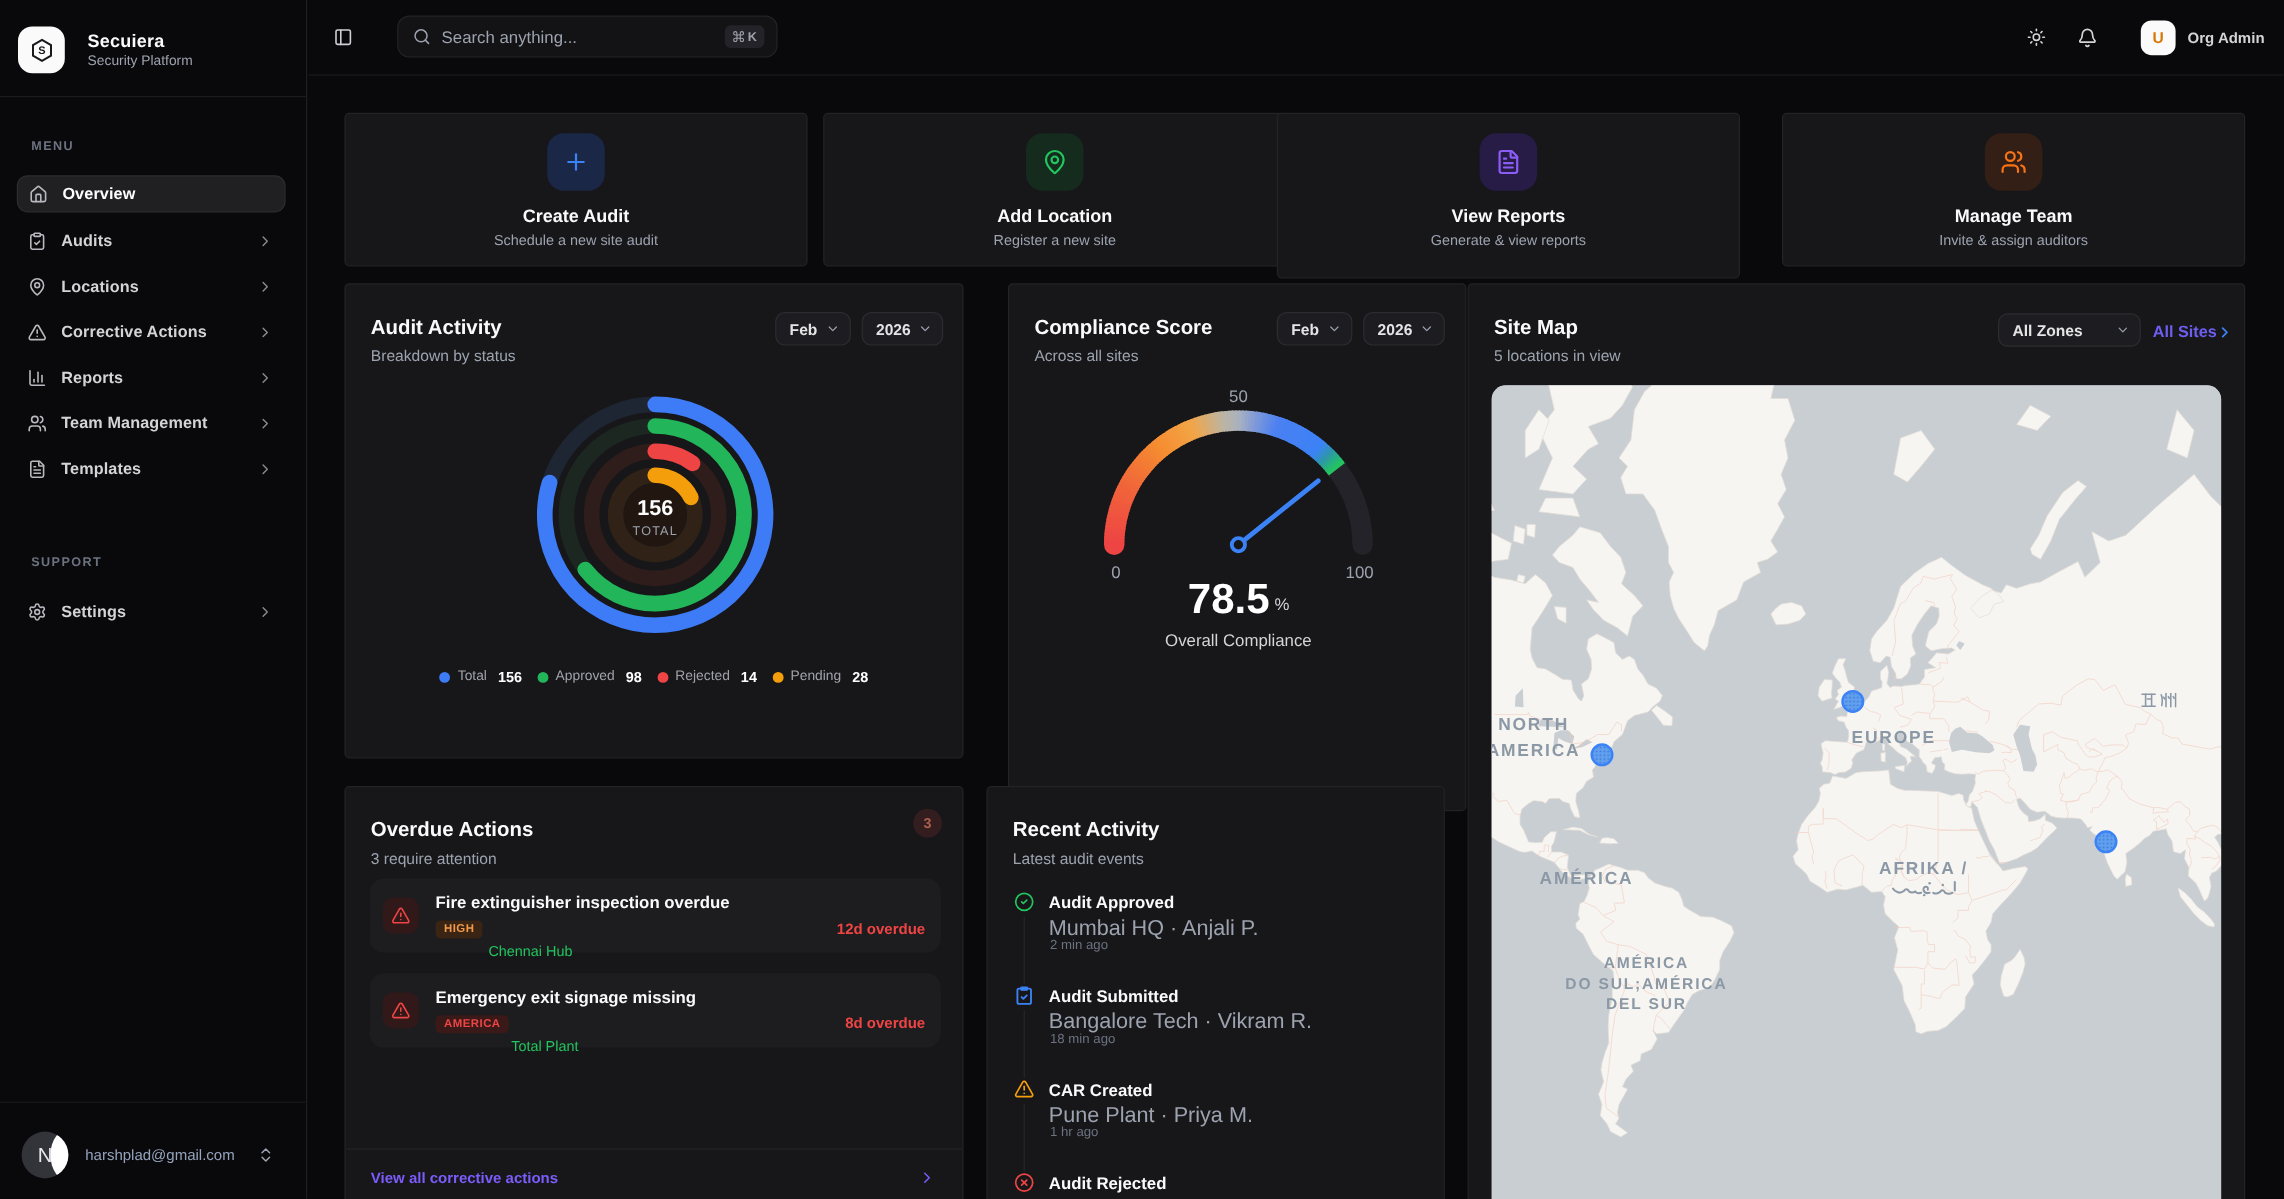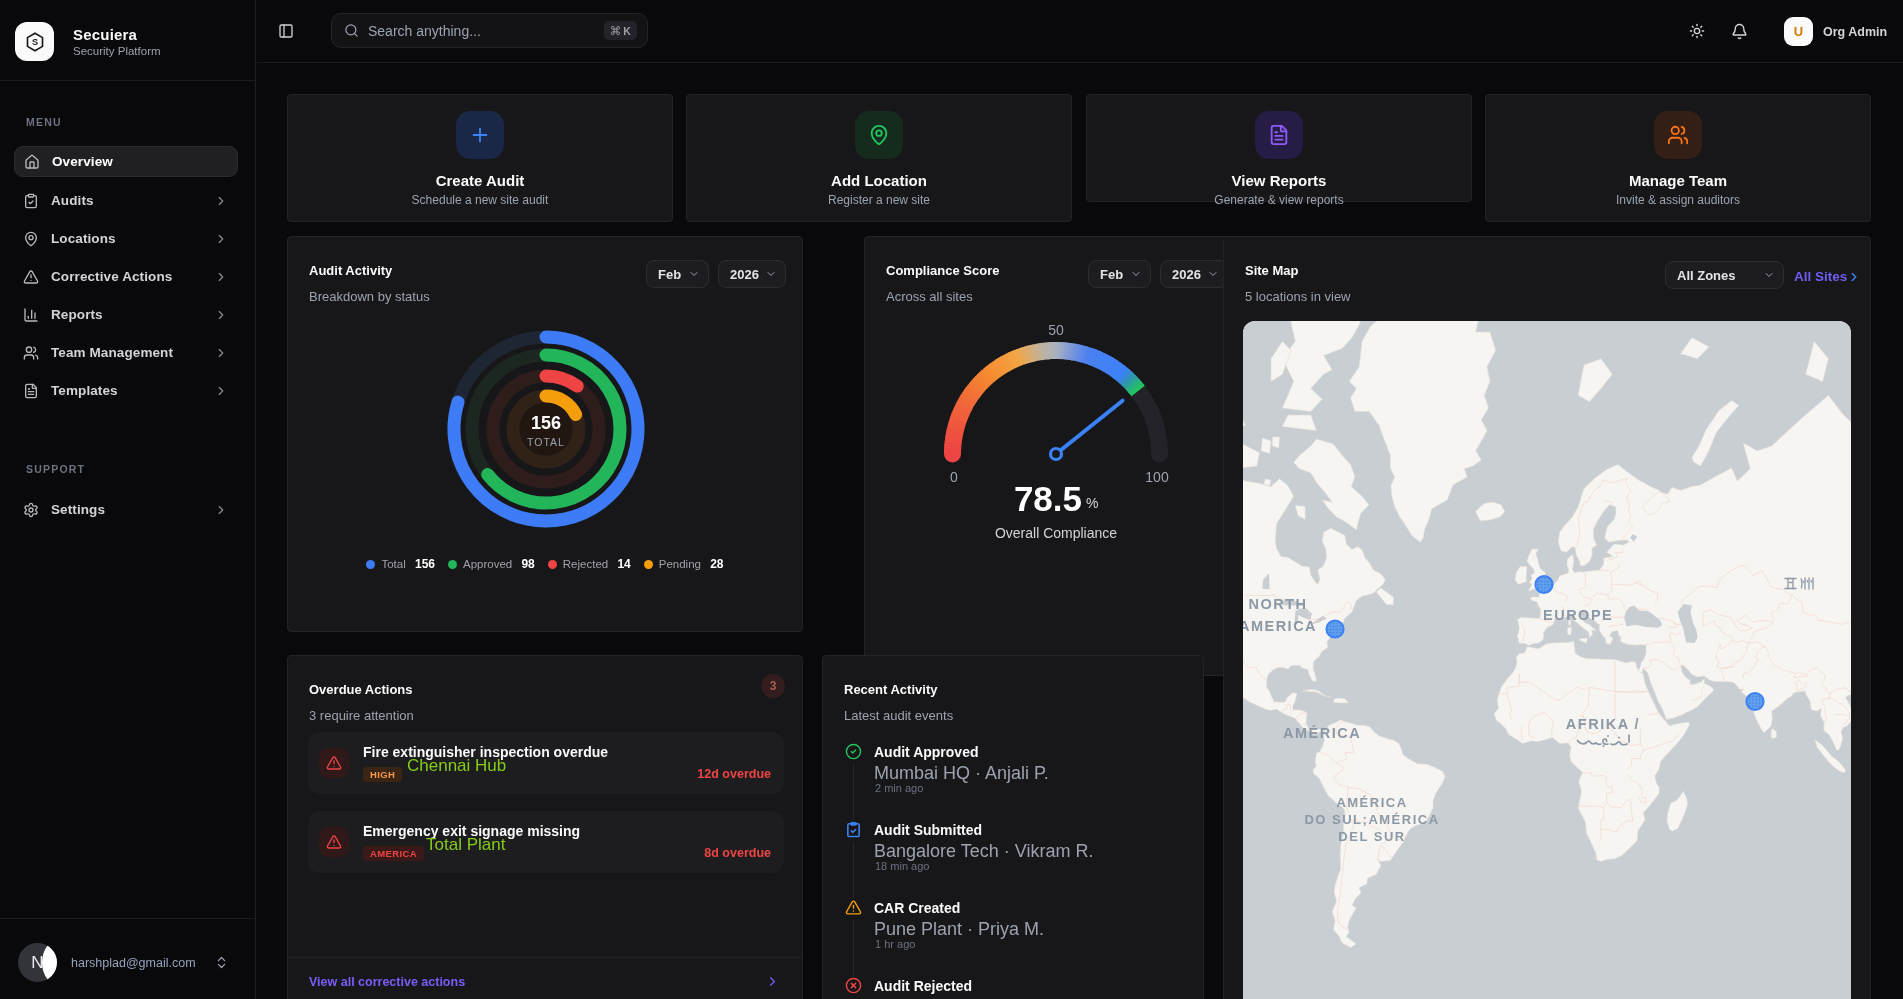--- a/index.html
+++ b/index.html
@@ -32,37 +32,37 @@
 #kbd span{font-size:10.5px;font-weight:bold}
 #sunico{position:absolute;left:1689px;top:23px;width:16px;height:16px;color:#d4d4d8}
 #bellico{position:absolute;left:1731px;top:23px;width:17px;height:17px;color:#d4d4d8}
 #hav{position:absolute;left:1784px;top:17px;width:29px;height:29px;background:#fafafa;border-radius:9px;display:flex;align-items:center;justify-content:center;font-size:13px;font-weight:bold;color:#d97706}
 #horg{position:absolute;left:1823px;top:25px;font-size:12.5px;color:#d4d4d8;font-weight:bold}
 
 .card{position:absolute;background:#17171a;border:1px solid #232327;border-radius:4px}
 .qtitle{position:absolute;width:100%;text-align:center;top:77px;font-size:15px;font-weight:bold}
 .qsub{position:absolute;width:100%;text-align:center;top:98px;font-size:12px;color:#9ca3af}
 .qico{position:absolute;left:50%;top:16px;margin-left:-24px;width:48px;height:48px;border-radius:14px;display:flex;align-items:center;justify-content:center}
-.ctitle{position:absolute;left:21px;top:26px;font-size:13px;font-weight:bold}
+.ctitle{position:absolute;left:21px;top:26px;font-size:17px;font-weight:bold}
 .csub{position:absolute;left:21px;top:52px;font-size:13px;color:#9ca3af}
 .sel{position:absolute;height:28px;background:#1d1d21;border:1px solid #2c2c31;border-radius:8px;display:flex;align-items:center;justify-content:space-between;padding:0 8px 0 11px;font-size:13px;font-weight:bold;color:#e4e4e7}
 .sel svg{width:12px;height:12px;color:#9ca3af}
 .legend{position:absolute;top:320px;width:100%;display:flex;justify-content:center;gap:13px;align-items:center}
 .litem{display:flex;align-items:center;gap:6px;font-size:11.5px;color:#a1a1aa}
 .litem i{width:9px;height:9px;border-radius:50%;display:block}
 .litem b{color:#fff;font-size:12px}
 .cfoot{position:absolute;left:0;bottom:0;width:100%;height:50px;border-top:1px solid #232327}
 .cfoot .flink{position:absolute;left:21px;top:17px;font-size:12.5px;font-weight:bold;color:#7c5cfa}
 .cfoot .fchev{position:absolute;right:22px;top:16px;width:15px;height:15px;color:#7c5cfa}
 
 .oitem{position:absolute;left:20px;width:476px;height:62px;background:#1d1d20;border-radius:12px}
 .oico{position:absolute;left:11px;top:16px;width:30px;height:30px;background:#31191a;border-radius:9px;display:flex;align-items:center;justify-content:center;color:#ef4444}
 .otitle{position:absolute;left:55px;top:12px;font-size:14px;font-weight:bold}
 .obadge{position:absolute;left:55px;top:35px;height:15px;border-radius:4px;font-size:9.5px;font-weight:bold;display:flex;align-items:center;padding:0 7px;letter-spacing:.4px}
-.oloc{position:absolute;top:24px;font-size:17px;color:#84cc16}
+.oloc{position:absolute;top:54px;font-size:12px;color:#22c55e}
 .odue{position:absolute;right:13px;top:35px;font-size:12.5px;font-weight:bold;color:#ef4444}
 .nbadge{position:absolute;right:17px;top:18px;width:24px;height:24px;border-radius:50%;background:rgba(239,68,68,.13);color:#aa5f4d;font-size:12px;font-weight:bold;display:flex;align-items:center;justify-content:center}
 
 .ritem{position:absolute;left:22px}
 .rico{position:absolute;left:0;top:0;width:17px;height:17px}
 .rtitle{position:absolute;left:29px;top:1px;font-size:14px;font-weight:bold;white-space:nowrap}
 .rsub{position:absolute;left:29px;top:20px;font-size:18px;color:#9ca3af;white-space:nowrap}
 .rtime{position:absolute;left:30px;top:39px;font-size:11px;color:#6b7280;white-space:nowrap}
 .rline{position:absolute;left:30px;width:1px;background:#26262b}
 
@@ -294,21 +294,21 @@
 </div>
 <div class="card" style="left:686px;top:94px;width:386px;height:128px">
   <div class="qico" style="background:#152b1e">
       <svg width="22" height="22" viewBox="0 0 24 24" fill="none" stroke="#22c55e" stroke-width="2" stroke-linecap="round" stroke-linejoin="round">
         <use href="#i-pin"></use>
       </svg>
     </div>
   <div class="qtitle">Add Location</div>
     <div class="qsub">Register a new site</div>
 </div>
-<div class="card" style="left:1086px;top:94px;width:386px;height:108px">
+<div class="card" style="left:1064px;top:94px;width:386px;height:138px">
   <div class="qico" style="background:#271c46">
       <svg width="22" height="22" viewBox="0 0 24 24" fill="none" stroke="#8b5cf6" stroke-width="2" stroke-linecap="round" stroke-linejoin="round">
         <use href="#i-file"></use>
       </svg>
     </div>
   <div class="qtitle">View Reports</div>
     <div class="qsub">Generate &amp; view reports</div>
 </div>
 <div class="card" style="left:1485px;top:94px;width:386px;height:128px">
   <div class="qico" style="background:#331f15">
@@ -353,21 +353,21 @@
     <text x="110" y="127" text-anchor="middle" fill="#9ca3af" font-size="10.5" letter-spacing="1" font-family="Liberation Sans">TOTAL</text>
   </svg>
   <div class="legend">
     <span class="litem"><i style="background:#3e7bf6"></i>Total&nbsp;<b>156</b></span>
     <span class="litem"><i style="background:#23b55a"></i>Approved&nbsp;<b>98</b></span>
     <span class="litem"><i style="background:#ee4444"></i>Rejected&nbsp;<b>14</b></span>
     <span class="litem"><i style="background:#f59e0b"></i>Pending&nbsp;<b>28</b></span>
   </div>
 </div>
 
-<div class="card" style="left:864px;top:236px;width:382px;height:440px">
+<div class="card" style="left:840px;top:236px;width:382px;height:440px">
   <div class="ctitle">Compliance Score</div>
     <div class="csub">Across all sites</div>
   <div class="sel" style="left:223px;top:23px;width:63px">Feb<svg viewBox="0 0 24 24" fill="none" stroke="currentColor" stroke-width="2" stroke-linecap="round" stroke-linejoin="round">
         <use href="#i-chevd"></use>
       </svg></div>
   <div class="sel" style="left:295px;top:23px;width:68px">2026<svg viewBox="0 0 24 24" fill="none" stroke="currentColor" stroke-width="2" stroke-linecap="round" stroke-linejoin="round">
         <use href="#i-chevd"></use>
       </svg></div>
   <svg style="position:absolute;left:0;top:0" width="382" height="396" viewBox="0 0 382 396">
     <g id="gaugearc">

